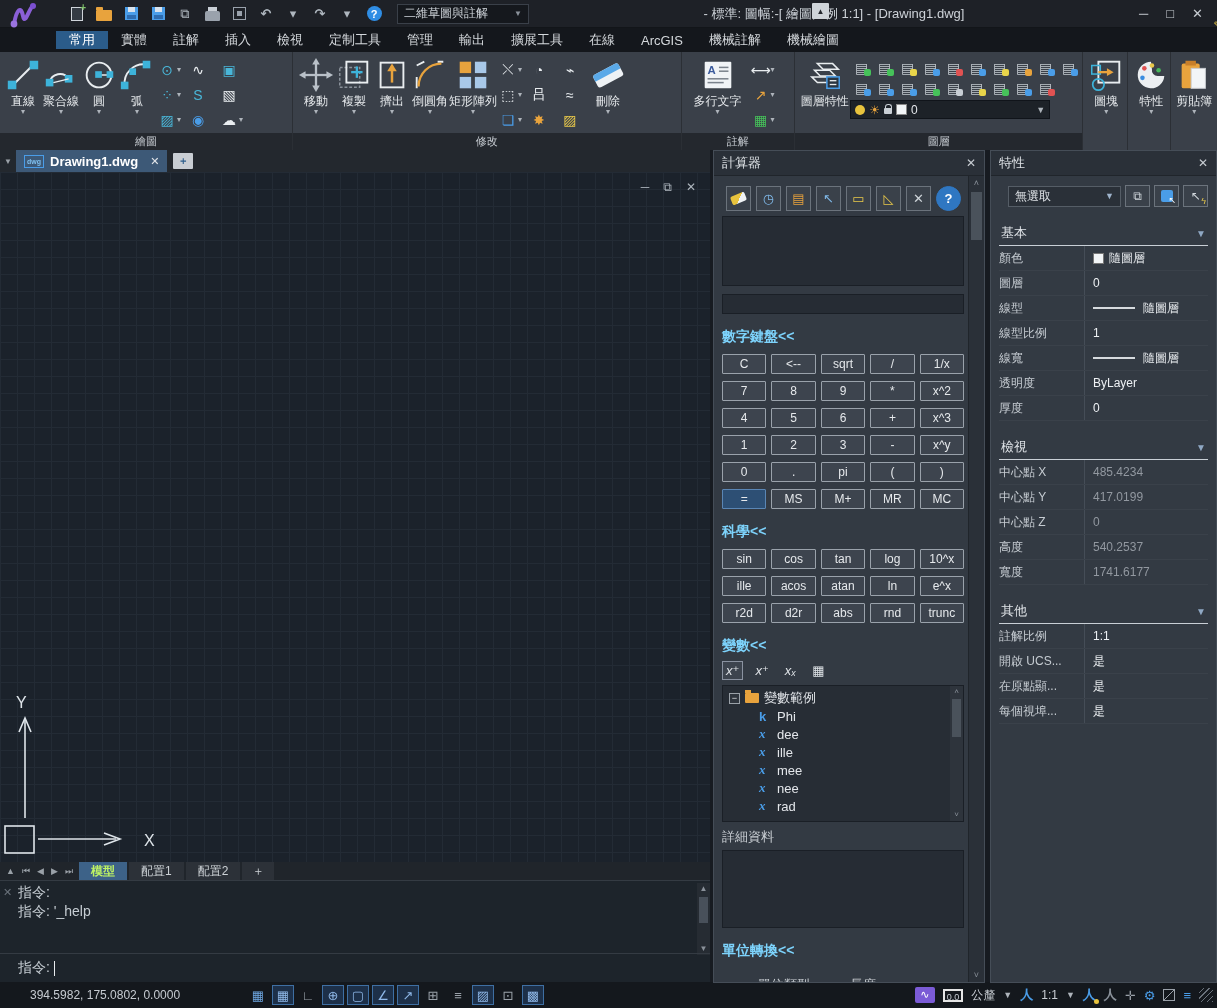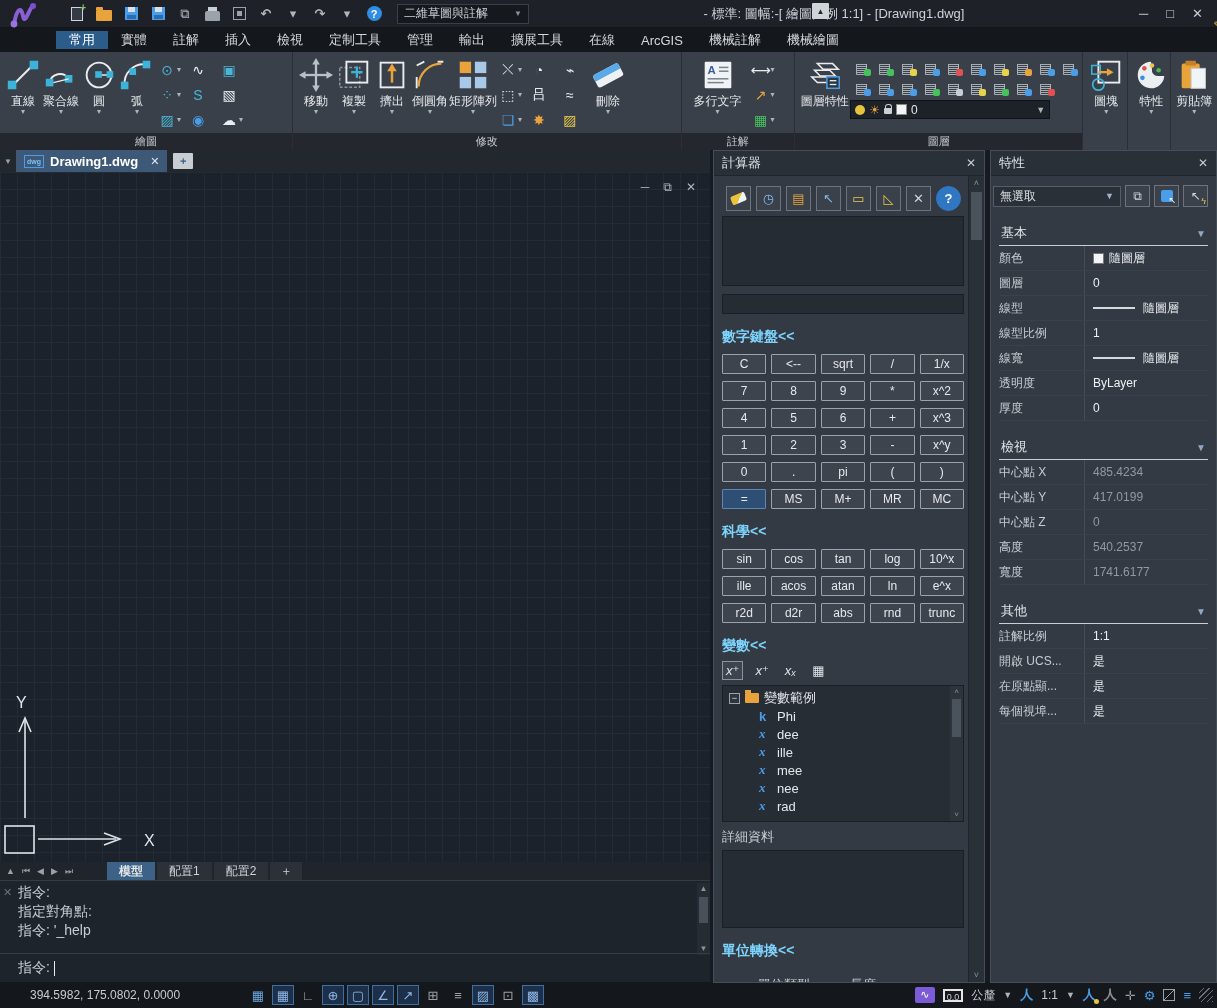--- a/index.html
+++ b/index.html
@@ -87,21 +87,21 @@
     align-items:center; justify-content:center; margin:3px 0 0 6px; border-radius:1px; }
   .canvas { position:absolute; left:0; top:172px; width:710px; height:690px; background:#1b222b;
     background-image:linear-gradient(#232b35 1px,transparent 1px),linear-gradient(90deg,#232b35 1px,transparent 1px);
     background-size:17px 17px; }
   .mdi-ctrls { position:absolute; right:14px; top:8px; display:flex; gap:14px; color:#aeb6be; font-size:12px; }
   .ucs { position:absolute; left:0; bottom:2px; }
   
   .layout-bar { position:absolute; left:0; top:862px; width:710px; height:18px; background:#20252b; display:flex; align-items:stretch; font-size:12px; }
   .lnav { display:flex; align-items:center; gap:7px; padding:0 6px; color:#9aa1a8; font-size:9px; }
   .ltab { display:flex; align-items:center; padding:0 12px; background:#2c3138; color:#cdd2d6; margin-right:2px; }
-  .ltab.active { background:#3d6288; color:#e5e5e5; font-weight:bold;margin-left:28px; }
+  .ltab.active { background:#3d6288; color:#bef264; font-weight:bold; }
   .ltab-new { display:flex; align-items:center; padding:0 10px; background:#2c3138; color:#cdd2d6; }
 
   
   .cmd { position:absolute; left:0; top:880px; width:710px; height:102px; background:#1d242b; border-top:1px solid #343b43; }
   .cmd-close { position:absolute; left:3px; top:5px; color:#6a727b; font-size:11px; }
   .cmd-hist { position:absolute; left:18px; top:2px; right:14px; height:68px; font-size:14px; color:#c6cdd3; line-height:19px; }
   .cmd-sep { position:absolute; left:0; right:0; top:72px; border-top:1px solid #343b43; }
   .cmd-prompt { position:absolute; left:18px; top:78px; font-size:14px; color:#c6cdd3; display:flex; align-items:center; }
   .caret-bar { display:inline-block; width:1px; height:15px; background:#e8ecef; margin-left:4px; }
   .cmd-scroll { position:absolute; right:0; top:2px; width:13px; height:72px; background:#262c33; }
@@ -168,21 +168,21 @@
   .vscroll .thumb { position:absolute; left:2px; top:13px; width:9px; height:38px; background:#4a525b; }
   .cal-label { margin-top:6px; font-size:13px; color:#c9ced3; }
   .cal-details { margin-top:4px; height:78px; background:#262c34; border:1px solid #1a1f26; }
   .unit-cols { display:flex; gap:40px; margin-top:16px; padding-left:36px; font-size:13px; color:#c9ced3; font-weight:normal; }
   .pal-scroll { position:absolute; right:0; top:25px; bottom:0; width:16px; background:#2a3038; border-left:1px solid #20252b; }
   .pal-scroll .a { position:absolute; left:0; width:15px; height:14px; color:#8a919a; font-size:9px; text-align:center; line-height:14px; }
   .pal-scroll .thumb { position:absolute; left:2px; top:16px; width:11px; height:48px; background:#4a525b; }
 
   
   .props { left:990px; width:227px; }
-  .prop-selrow { display:flex; align-items:center; gap:4px; padding:9px 8px 0 2px; }
+  .prop-selrow { display:flex; align-items:center; gap:4px; padding:9px 8px 0 17px; }
   .prop-combo { flex:1; height:21px; background:#2a3038; border:1px solid #555d66; display:flex; align-items:center;
     justify-content:space-between; padding:0 6px; font-size:12px; color:#dde1e5; }
   .prop-combo .dd { font-size:9px; color:#9fb4cc; }
   .ptool { width:25px; height:22px; border:1px solid #6b737c; background:#3a414a; display:flex; align-items:center;
     justify-content:center; font-size:12px; color:#cfd5da; position:relative; }
   .ptool .ovl { position:absolute; right:1px; bottom:0; font-size:9px; color:#e8c84a; }
   .ptool.bluebox::before { content:""; width:12px; height:12px; background:#4a9de8; border-radius:2px; }
   .ptool.bluebox .cursor-ovl { position:absolute; right:2px; bottom:1px; color:#fff; font-size:9px; }
   .psec { display:flex; justify-content:space-between; align-items:center; border-bottom:1px solid #c9cfd6;
     margin:14px 8px 0 8px; padding:3px 2px; font-size:13px; color:#e0e4e8; }
@@ -660,21 +660,20 @@
       <div class="ltab">配置1</div>
       <div class="ltab">配置2</div>
     </div>
   <div class="ltab-new">＋</div>
 </div>
 
 <div class="cmd">
   <span class="cmd-close">✕</span>
   <div class="cmd-hist">
       <div>指令:</div>
-      <div>指定對角點:</div>
       <div>指令: '_help</div>
     </div>
   <div class="cmd-scroll">
     <span class="a" style="top:0">▲</span>
     <span class="thumb"></span>
     <span class="a" style="bottom:0">▼</span>
   </div>
   <div class="cmd-sep"></div>
   <div class="cmd-prompt">
     <span>指令:</span>

